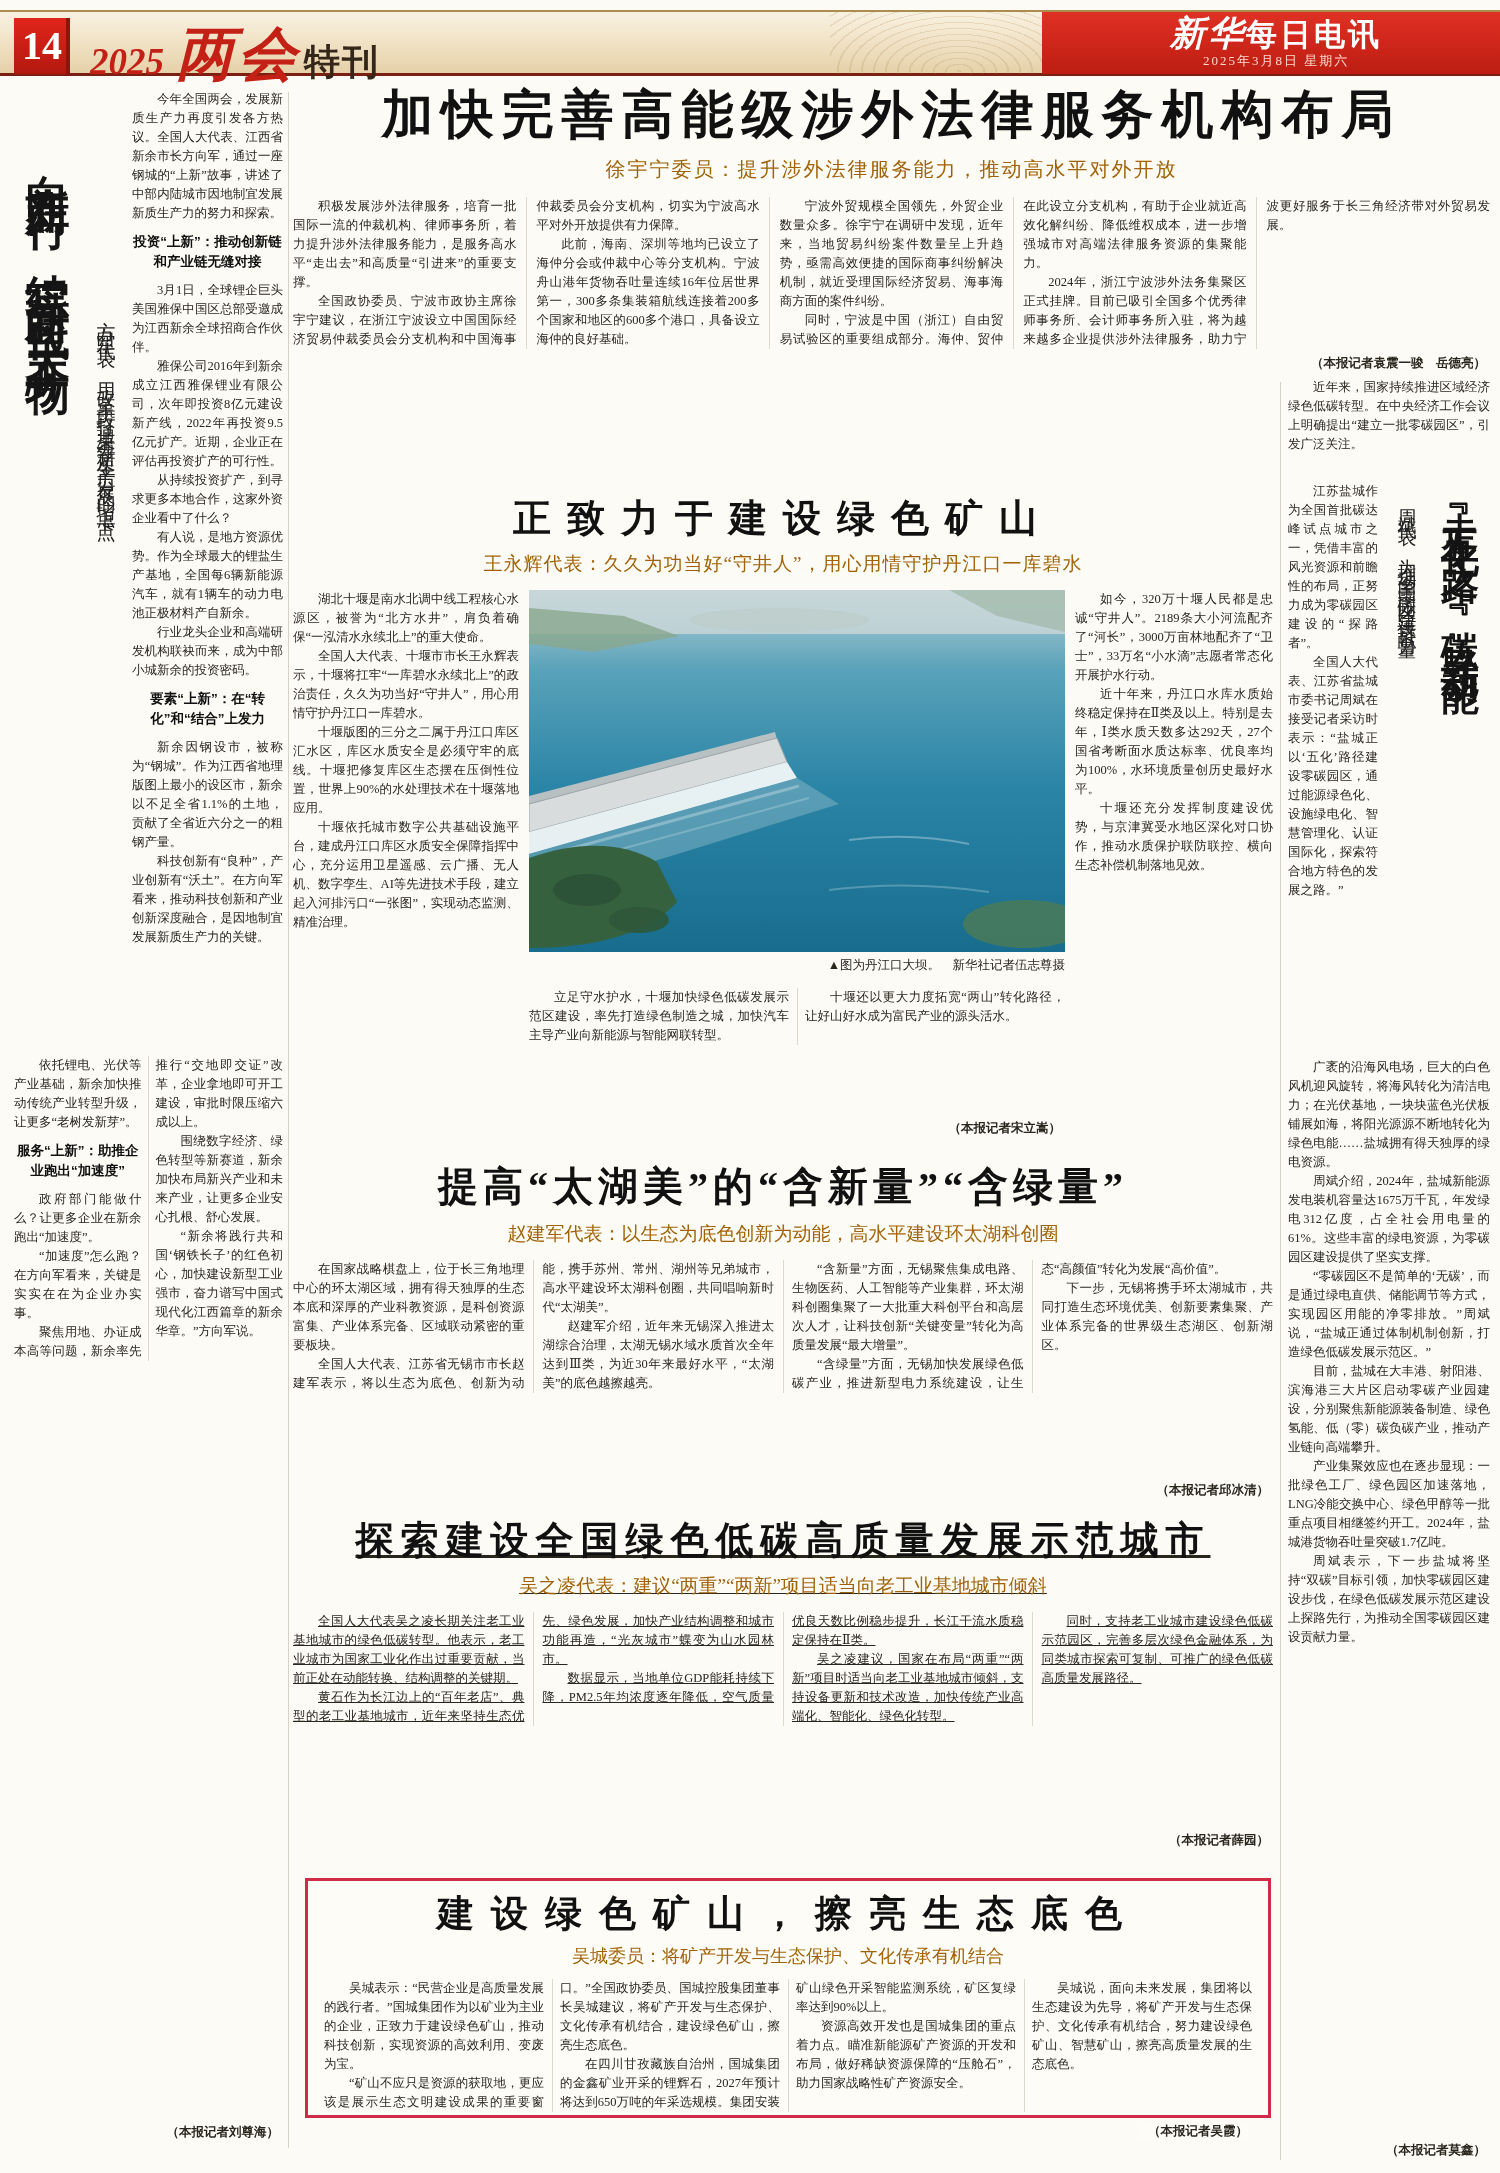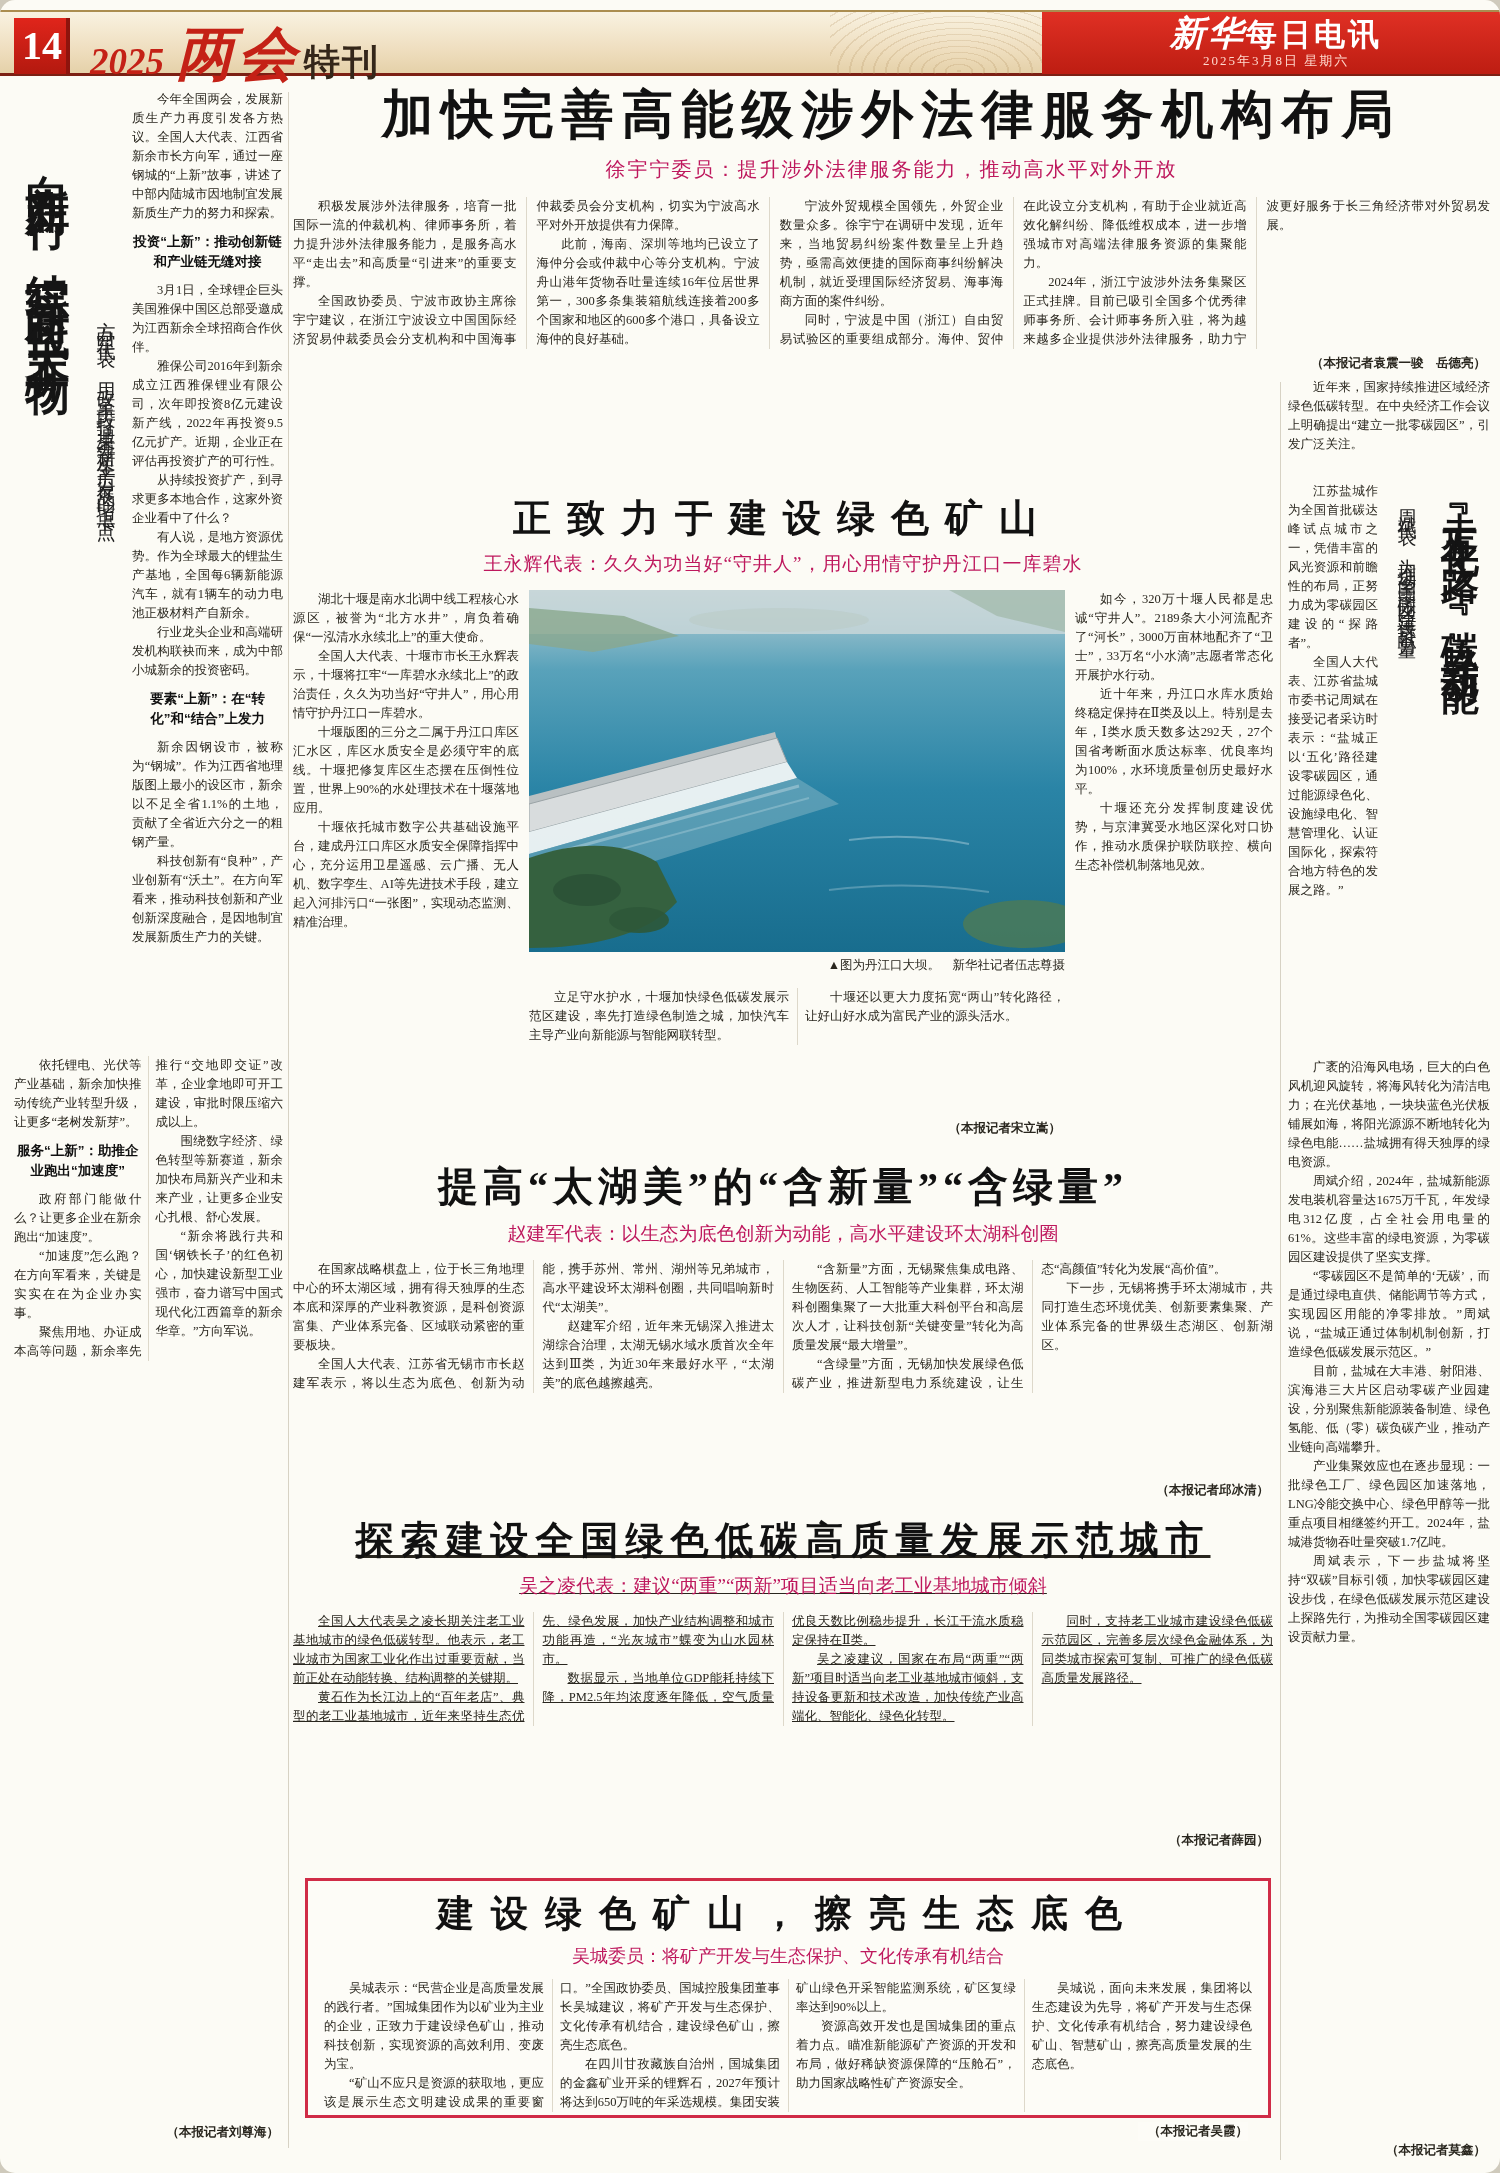--- a/index.html
+++ b/index.html
@@ -1,17 +1,17 @@
 <!DOCTYPE html>
 <html><head>
 <meta charset="utf-8">
 <style>
   html,body{margin:0;padding:0;background:#cfcabc;}
   .page{position:relative;width:1500px;height:2173px;background:#fcfbf5;overflow:hidden;
-        font-family:"Liberation Serif","DejaVu Serif",serif;color:#29261e;border-radius:15px;}
+        font-family:"Liberation Serif","DejaVu Serif",serif;color:#29261e;}
   
   .masthead{position:absolute;left:0;top:0;width:1500px;height:80px;}
   .mast-band{position:absolute;left:0;top:10px;width:1500px;height:66px;box-sizing:border-box;
              background:linear-gradient(180deg,#f9f2e1,#eeddbd 65%,#e5d1a9);
              border-top:2px solid #ab8d50;border-bottom:3px solid #7c2014;}
   .ripple{position:absolute;left:830px;top:12px;width:215px;height:62px;opacity:.55;
           background:repeating-radial-gradient(ellipse 120px 60px at 60% 95%,rgba(176,142,92,.4) 0 2px,rgba(0,0,0,0) 2px 12px);}
   .pageno{position:absolute;left:14px;top:18px;width:56px;height:56px;text-align:center;line-height:56px;
           background:linear-gradient(180deg,#e0251b,#b3190f);color:#fff;font-size:40px;font-weight:bold;
           box-shadow:inset -4px 0 0 #8e140d;}
@@ -24,21 +24,21 @@
   .logo-name{margin-top:5px;font-size:31px;font-weight:bold;letter-spacing:3px;line-height:34px;}
   .logo-name .xh{font-style:italic;font-size:35px;}
   .logo-date{font-size:13px;color:#ffd8cd;letter-spacing:2px;line-height:18px;}
   
   p{margin:0;text-indent:2em;font-size:12.5px;line-height:19px;text-align:justify;}
   .sec-head{font-weight:bold;text-indent:0;text-align:center;font-family:"Liberation Sans","DejaVu Sans",sans-serif;
             font-size:13.5px;line-height:20px;margin:9px 0;color:#101010;}
   .credit{position:absolute;right:4px;bottom:0;font-weight:bold;font-size:12.5px;line-height:19px;
           background:#fcfbf5;padding-left:10px;text-indent:0;}
   .hl{font-weight:bold;text-align:center;color:#111;}
-  .sub{text-align:center;color:#be185d;}
+  .sub{text-align:center;color:#a16207;}
   .cols{column-rule:1px solid #ddd8ca;overflow:hidden;position:relative;}
   .vdiv{position:absolute;width:1px;background:#d7d2c4;}
   
   .v-head{position:absolute;left:14px;top:140px;height:890px;width:66px;writing-mode:vertical-rl;
           text-orientation:mixed;font-size:44px;font-weight:600;letter-spacing:11px;line-height:66px;color:#151515;}
   .v-sub{position:absolute;left:88px;top:306px;height:726px;width:36px;writing-mode:vertical-rl;
          text-orientation:mixed;font-size:19px;letter-spacing:7px;line-height:36px;color:#222;}
   .lf-colA{position:absolute;left:132px;top:90px;width:151px;height:954px;overflow:hidden;}
   .lf-colB{position:absolute;left:14px;top:1056px;width:269px;height:1086px;column-count:2;column-gap:14px;
            column-rule:1px solid #ddd8ca;overflow:hidden;}

